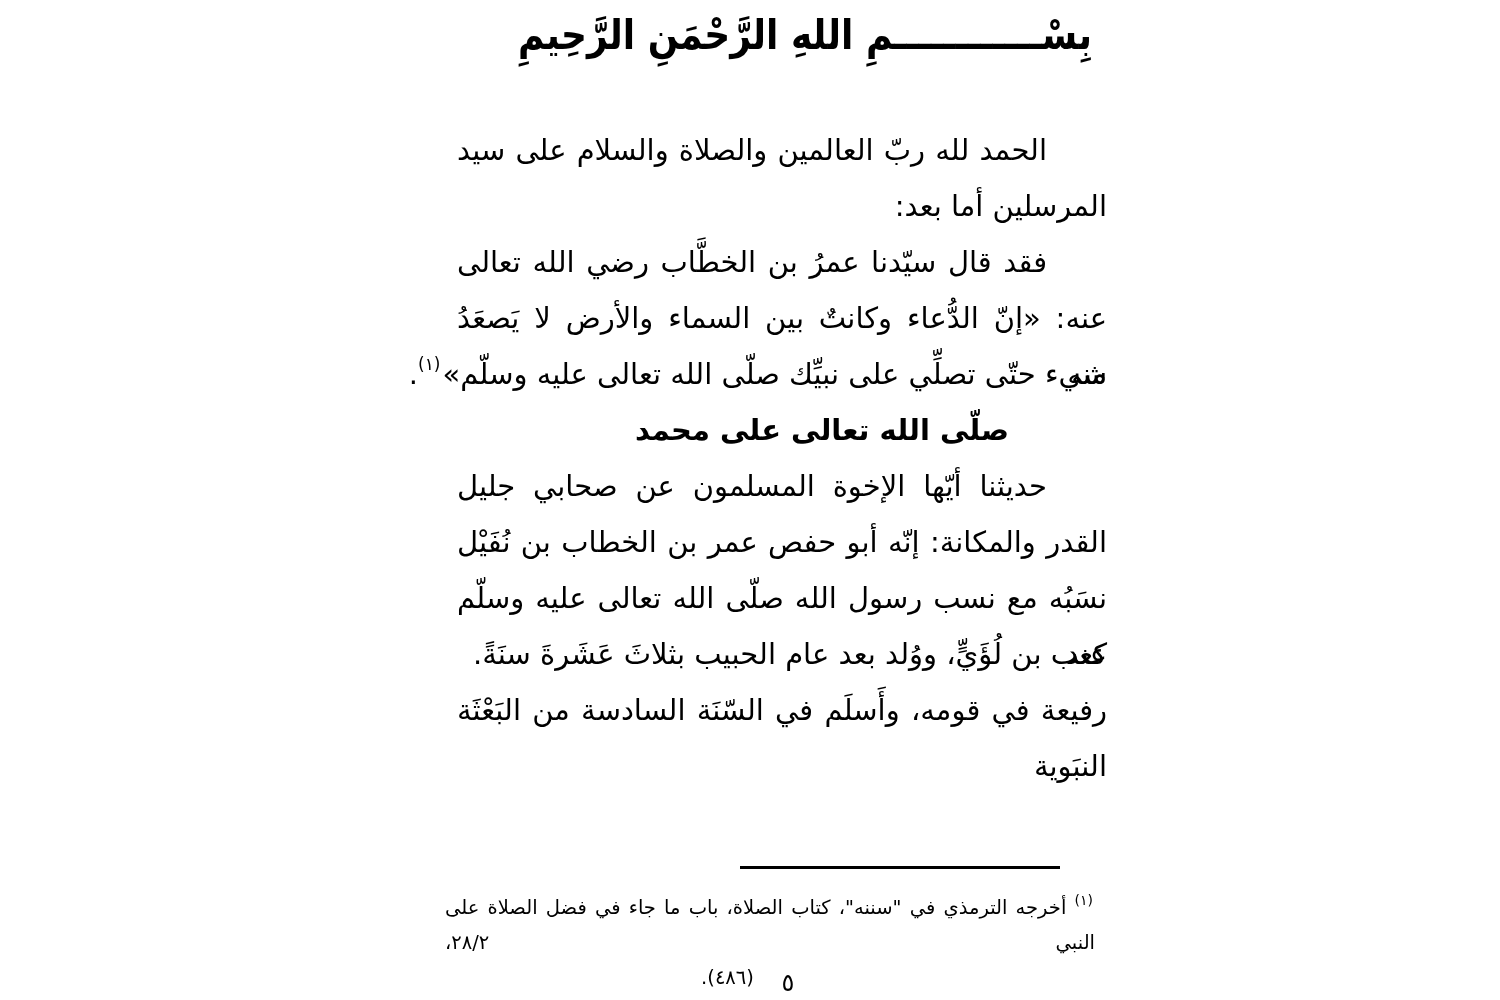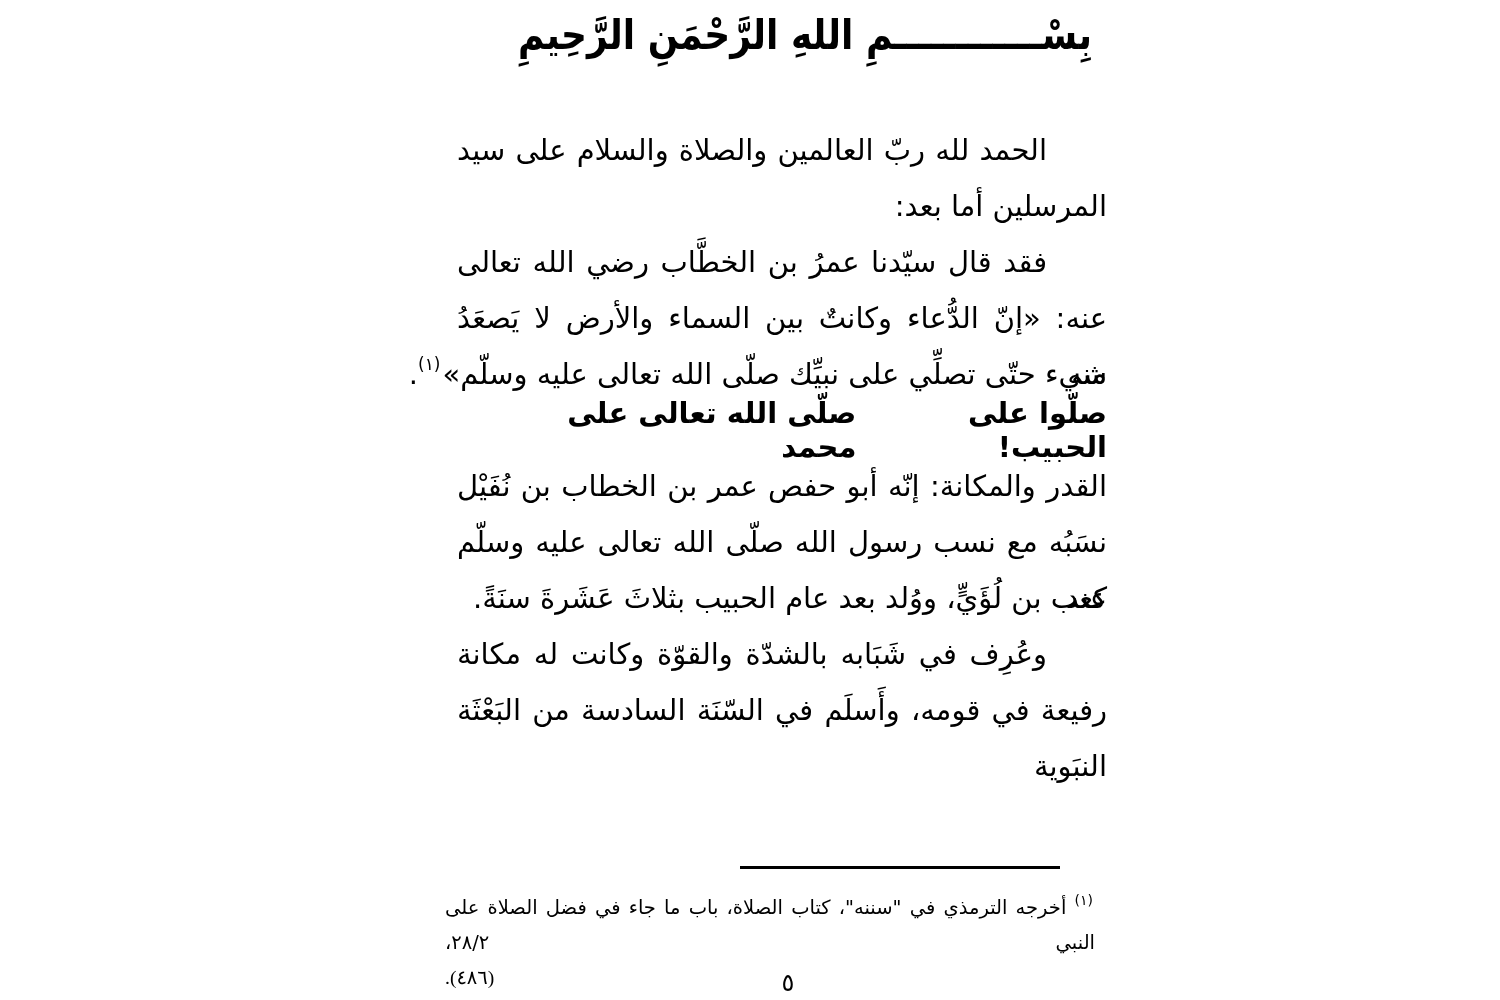--- a/index.html
+++ b/index.html
@@ -82,23 +82,22 @@
     width: 100%;
     font-size: 19.5px;
     line-height: 35px;
   }
   .fn-line1 {
     text-align: justify;
     text-align-last: justify;
   }
   .fn-line1 sup.fnref { vertical-align: 9px; font-size: 14px; }
   .fn-line2 {
-    text-align: left;
+    text-align: center;
     padding-right: 85px;
-    font-family: Liberation Serif, serif;
   }
   .page-number {
     position: absolute;
     top: 968px; left: 0;
     width: 100%;
     padding-left: 36px;
     box-sizing: border-box;
     text-align: center;
     font-size: 24px;
     line-height: 30px;
@@ -112,27 +111,26 @@
 
     <div class="bismillah">بِسْــــــــــــمِ اللهِ الرَّحْمَنِ الرَّحِيمِ</div>
 
     <div class="body-text">
       <div class="line just indent">الحمد لله ربّ العالمين والصلاة والسلام على سيد</div>
       <div class="line start">المرسلين أما بعد:</div>
       <div class="line just indent">فقد قال سيّدنا عمرُ بن الخطَّاب رضي الله تعالى</div>
       <div class="line just">عنه: «إنّ الدُّعاء وكانتٌ بين السماء والأرض لا يَصعَدُ منه</div>
       <div class="line start"><span>شيء حتّى تصلِّي على نبيِّك صلّى الله تعالى عليه وسلّم»</span><sup class="fnref">(١)</sup><span>.</span></div>
       <div class="headline">
-        <span>صلّوا على الحبيب!</span>
         <span>صلّى الله تعالى على محمد</span>
       </div>
+      <div class="line just indent">حديثنا أيّها الإخوة المسلمون عن صحابي جليل</div>
       <div class="line just">القدر والمكانة: إنّه أبو حفص عمر بن الخطاب بن نُفَيْل</div>
       <div class="line just">نسَبُه مع نسب رسول الله صلّى الله تعالى عليه وسلّم عند</div>
       <div class="line start">كعب بن لُؤَيٍّ، ووُلد بعد عام الحبيب بثلاثَ عَشَرةَ سنَةً.</div>
-      <div class="line just indent">وعُرِف في شَبَابه بالشدّة والقوّة وكانت له مكانة</div>
       <div class="line just">رفيعة في قومه، وأَسلَم في السّنَة السادسة من البَعْثَة النبَوية</div>
     </div>
 
     <div class="separator"></div>
 
     <div class="footnote">
       <div class="fn-line1"><sup class="fnref">(١)</sup> <span>أخرجه الترمذي في "سننه"، كتاب الصلاة، باب ما جاء في فضل الصلاة على النبي ٢٨/٢،</span></div>
       <div class="fn-line2">(٤٨٦).</div>
     </div>
 

